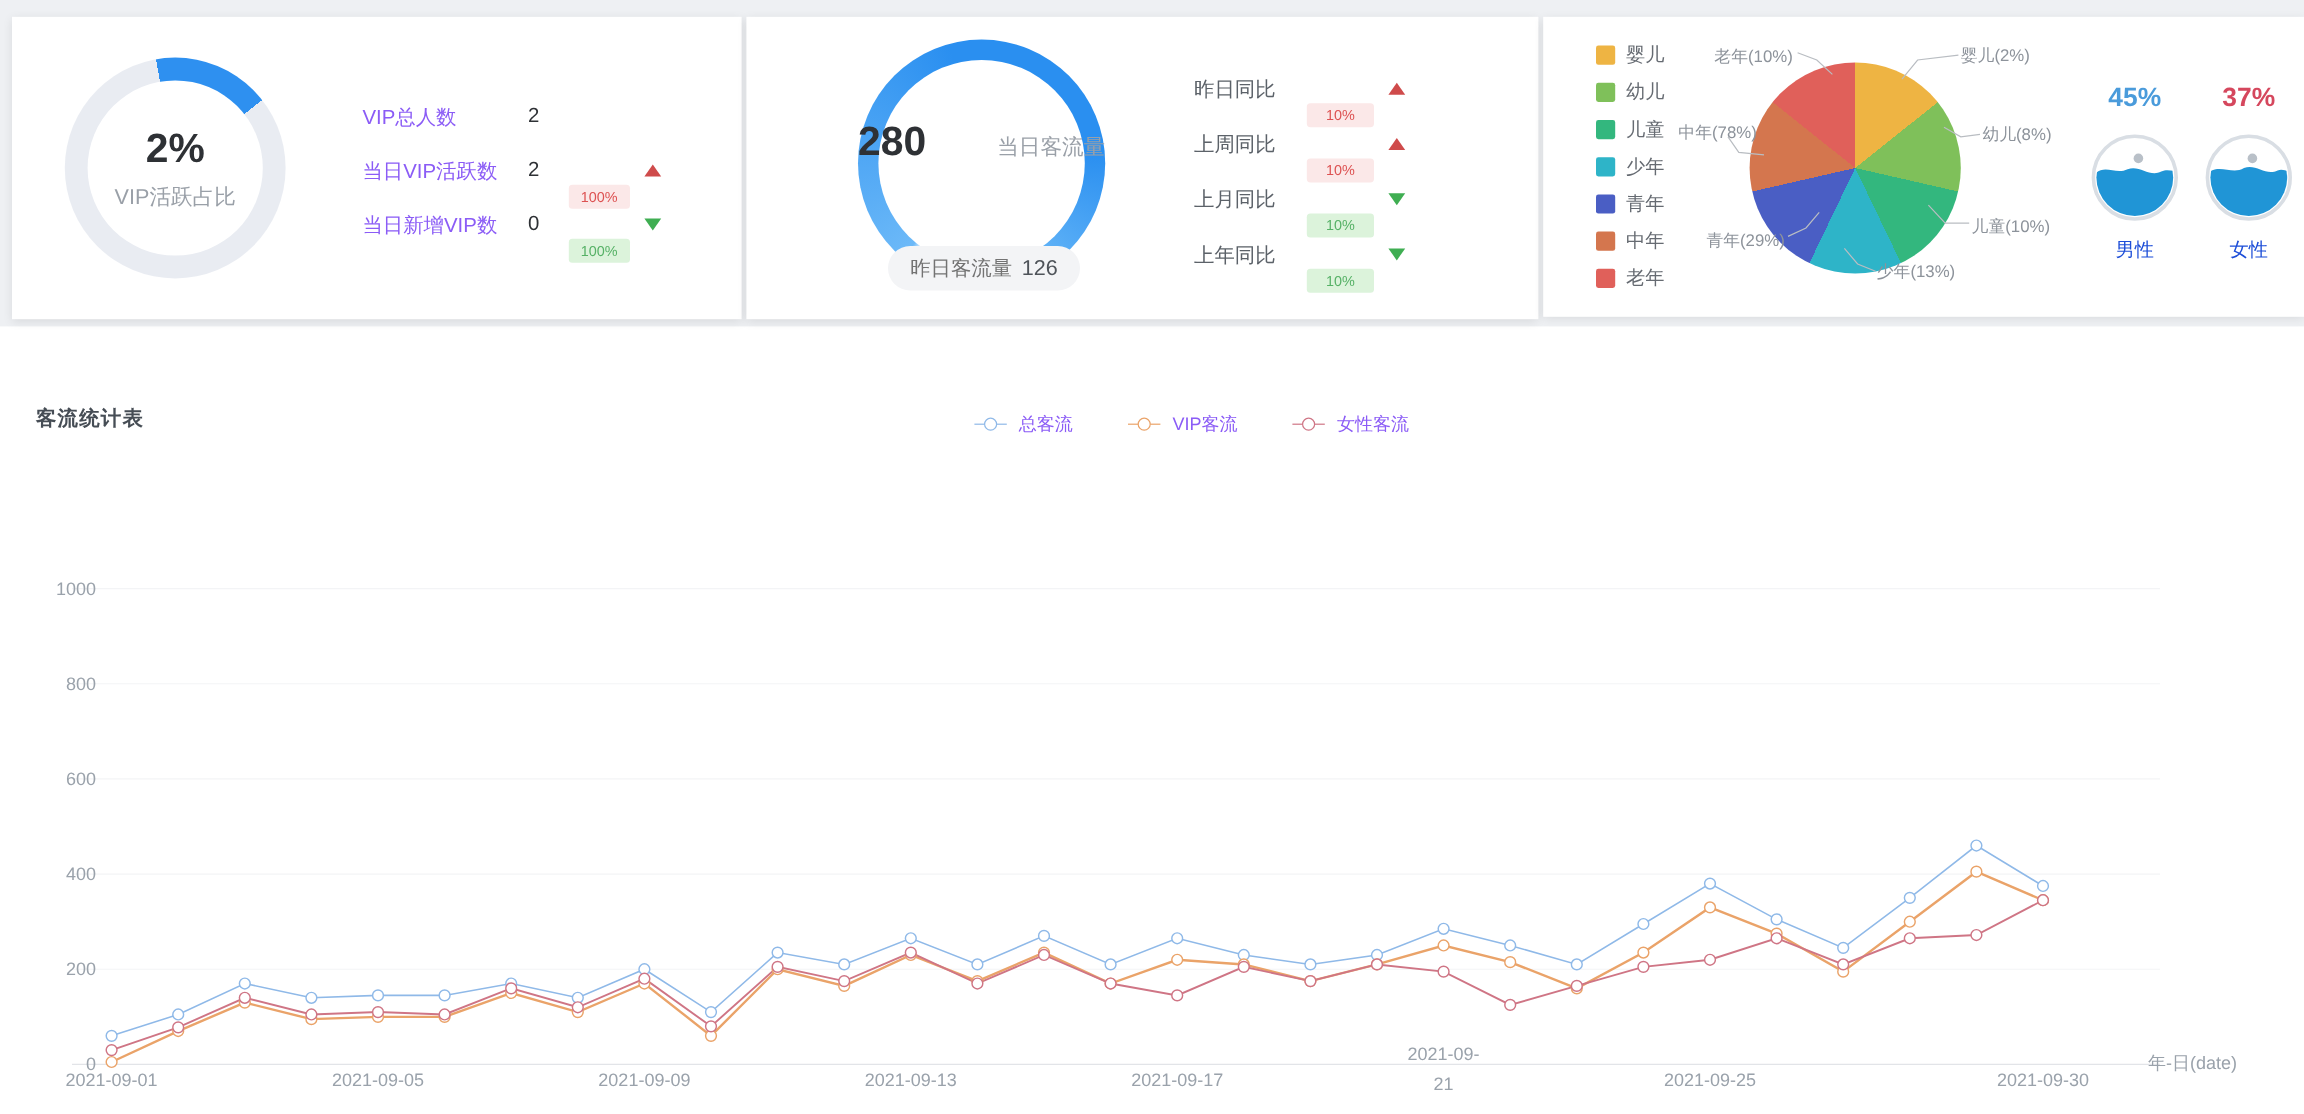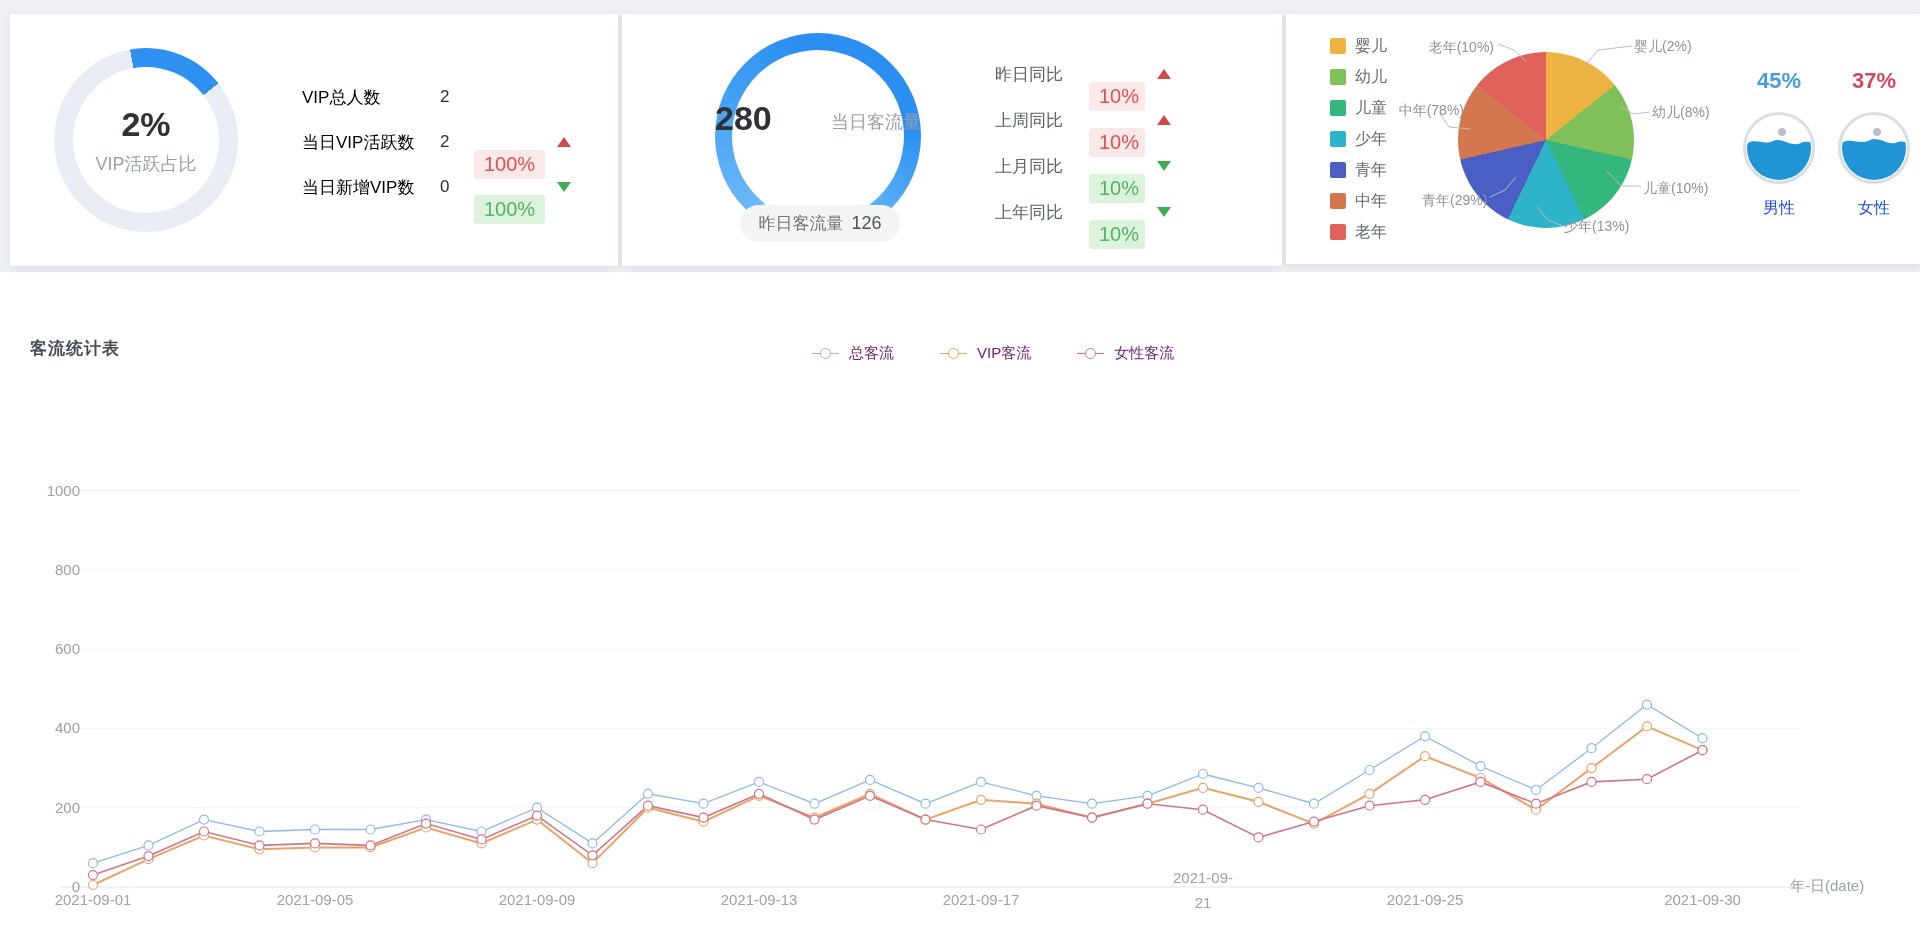--- a/index.html
+++ b/index.html
@@ -17,23 +17,23 @@
 
   
   .donut{position:absolute;left:44px;top:34px;width:184px;height:184px;border-radius:50%;
     background:conic-gradient(from -10deg,#2e90f0 0deg 62deg,#e9ecf2 62deg 360deg);}
   .donut::after{content:"";position:absolute;inset:19px;background:#fff;border-radius:50%;}
   .donut-center{position:absolute;left:44px;top:34px;width:184px;height:184px;display:flex;
     flex-direction:column;align-items:center;justify-content:center;z-index:2;}
   .donut-pct{font-size:34px;font-weight:bold;color:#2e3135;}
   .donut-cap{font-size:18px;color:#9aa0a8;margin-top:8px;}
   .vrow{position:absolute;left:292px;height:26px;display:flex;align-items:center;}
-  .vlabel{font-size:17px;color:#000000;width:138px;display:inline-block;}
+  .vlabel{font-size:17px;color:#8b5cf6;width:138px;display:inline-block;}
   .vval{font-size:17px;color:#2e3135;width:20px;}
-  .badge{font-size:20px;padding:3px 10px;border-radius:3px;margin-left:14px;margin-top:44px;}
+  .badge{font-size:12px;padding:3px 10px;border-radius:3px;margin-left:14px;margin-top:44px;}
   .badge.red{background:#fbe8e8;color:#dd5252;}
   .badge.green{background:#dcf3db;color:#56b166;}
   .tri{width:0;height:0;border-left:7px solid transparent;border-right:7px solid transparent;margin-left:12px;}
   .tri.up{border-bottom:10px solid #cf4b4b;}
   .tri.down{border-top:10px solid #3fae52;}
 
   
   .gauge{position:absolute;left:93px;top:19px;width:206px;height:206px;border-radius:50%;
     background:conic-gradient(from 145deg,rgba(255,255,255,0) 0deg 70deg,#6cb9f8 75deg,#2a8ff0 200deg,#2a8ff0 300deg,#5fb2f7 360deg);}
   .gauge::after{content:"";position:absolute;inset:17px;background:#fff;border-radius:50%;}
@@ -67,21 +67,21 @@
   .mf-lab.male{left:458px;}
   .mf-lab.female{left:553px;}
 
   
   .chart-title{position:absolute;left:30px;top:337px;font-size:17px;font-weight:bold;color:#464d55;letter-spacing:1px;}
   .mleg{position:absolute;left:812px;top:344px;display:flex;gap:46px;z-index:2;}
   .mleg-item{display:flex;align-items:center;cursor:pointer;}
   .mleg-icon{position:relative;width:27px;height:10px;margin-right:10px;}
   .mleg-line{position:absolute;left:0;top:4px;width:27px;height:0;border-top:1.6px solid;}
   .mleg-circ{position:absolute;left:8px;top:-1px;width:9px;height:9px;border-radius:50%;background:#fff;border:1.4px solid;}
-  .mleg-txt{font-size:15px;color:#701a75;}
+  .mleg-txt{font-size:15px;color:#8b5cf6;}
   #lineChart{position:absolute;left:0;top:368px;}
   .axlbl{font-size:15px;fill:#9aa2ab;}
 </style>
 </head>
 <body>
 
 <div class="top-strip"></div>
 
 <div class="card card1">
   <div class="donut"></div>

